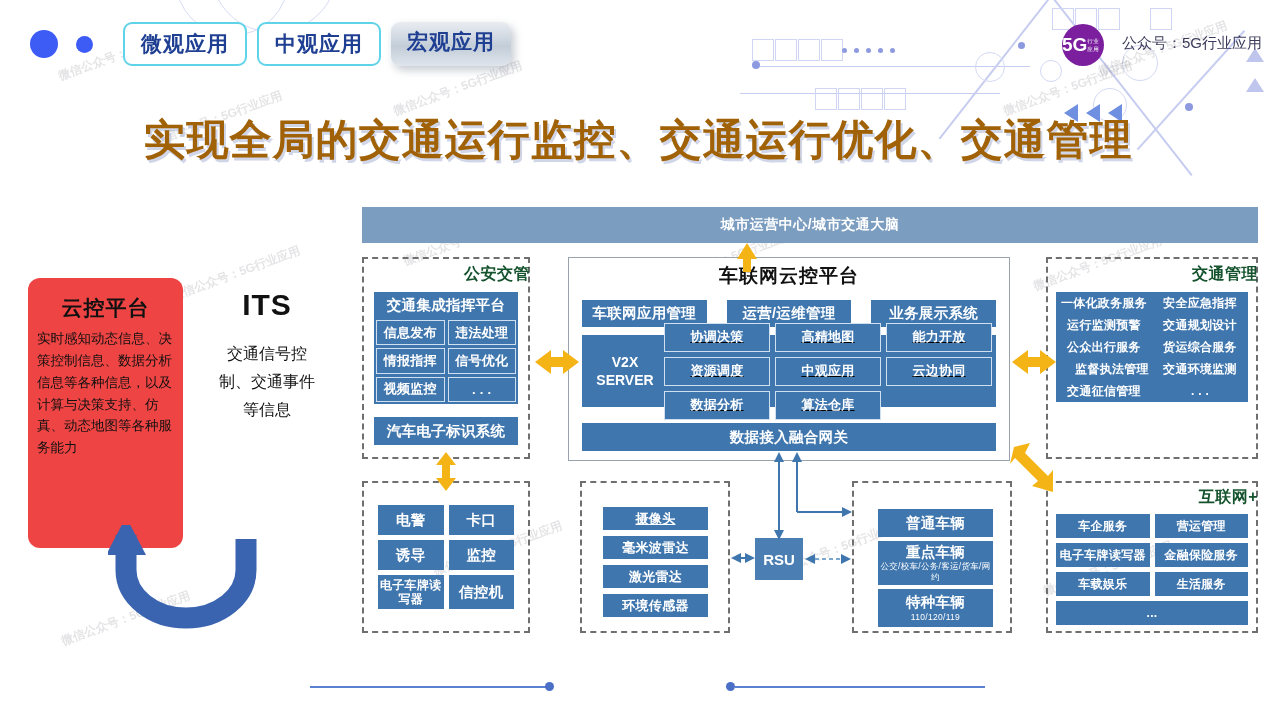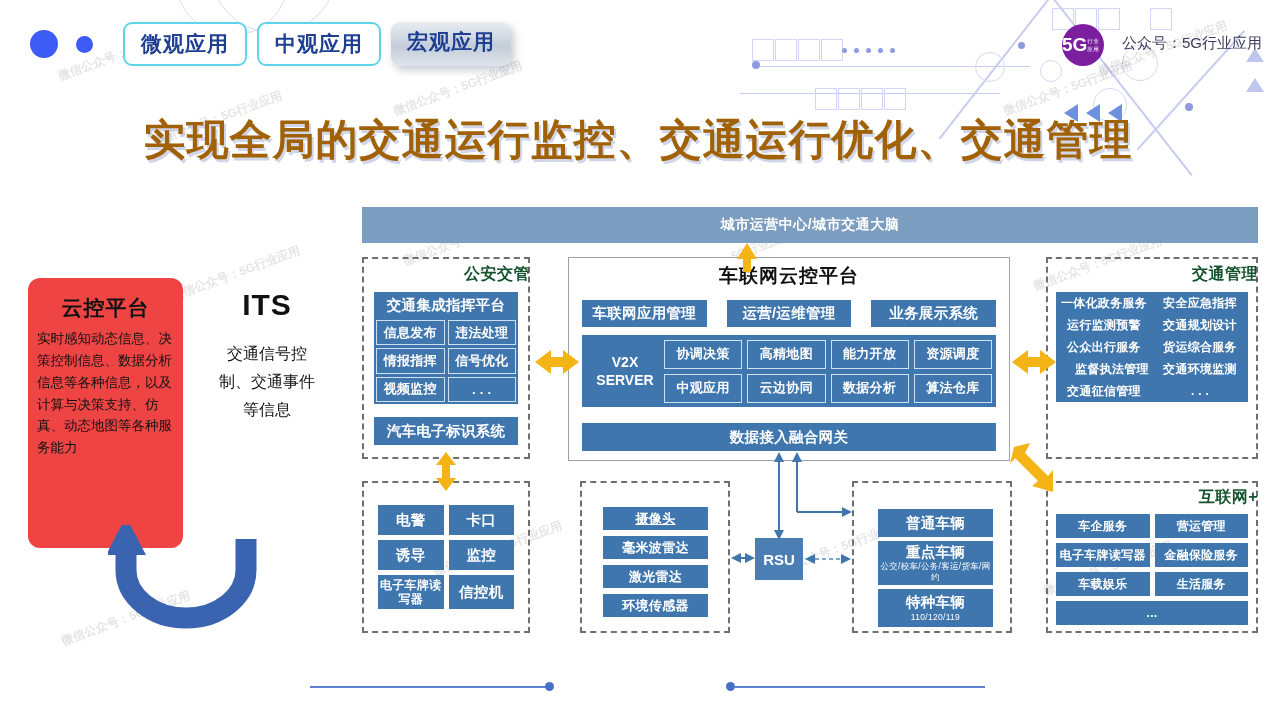--- a/index.html
+++ b/index.html
@@ -223,21 +223,21 @@
     <div class="bbox md" style="height:27px;">车联网应用管理</div>
     <div class="bbox md" style="height:27px;">运营/运维管理</div>
     <div class="bbox md" style="height:27px;">业务展示系统</div>
   </div>
 
   <div style="position:absolute;left:582px;top:335px;width:414px;height:72px;background:#3f76ae;display:flex;align-items:center;padding:4px;">
     <div style="width:78px;text-align:center;color:#fff;font-size:14px;font-weight:bold;line-height:1.3;">
       <span>V2X</span><br>
       <span>SERVER</span>
     </div>
-    <div style="flex:1;display:grid;grid-template-columns:repeat(4,1fr);gap:5px;">
+    <div style="flex:1;display:grid;grid-template-columns:repeat(3,1fr);gap:5px;text-decoration:underline;">
       <div class="bbox sm innerline" style="height:29px;">协调决策</div>
       <div class="bbox sm innerline" style="height:29px;">高精地图</div>
       <div class="bbox sm innerline" style="height:29px;">能力开放</div>
       <div class="bbox sm innerline" style="height:29px;">资源调度</div>
       <div class="bbox sm innerline" style="height:29px;">中观应用</div>
       <div class="bbox sm innerline" style="height:29px;">云边协同</div>
       <div class="bbox sm innerline" style="height:29px;">数据分析</div>
       <div class="bbox sm innerline" style="height:29px;">算法仓库</div>
     </div>
   </div>

